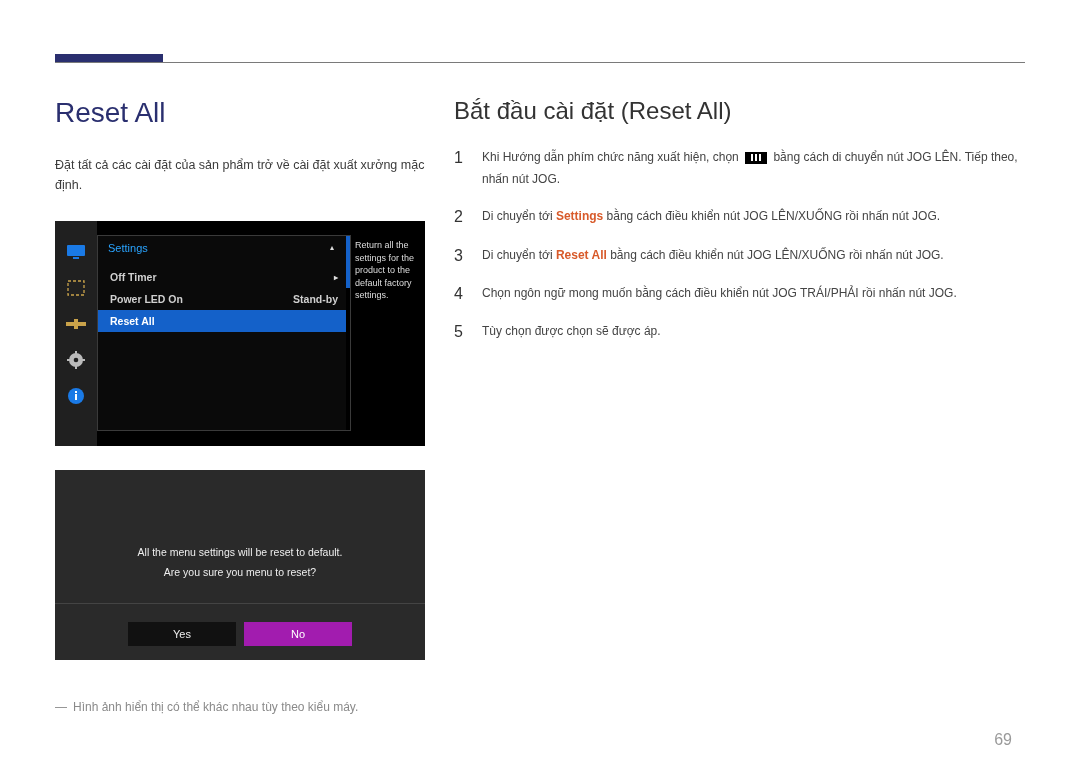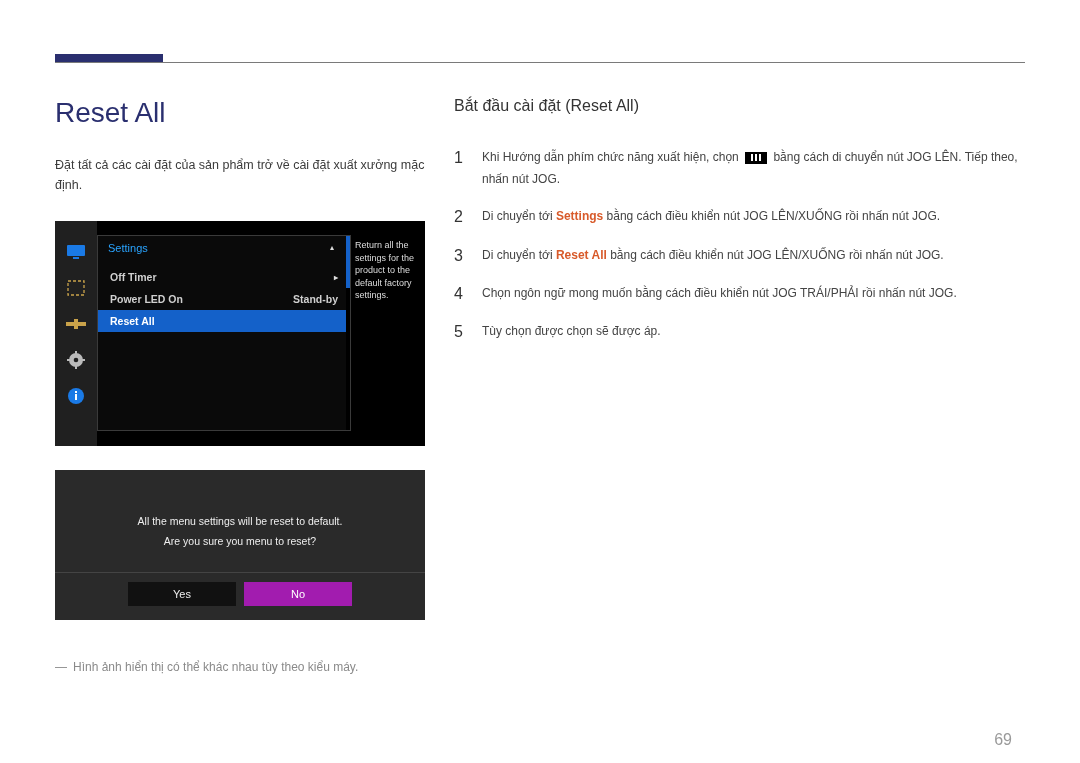--- a/index.html
+++ b/index.html
@@ -57,39 +57,39 @@
     position: absolute; right: 6px; top: 14px; width: 66px;
     color: #ddd; font-size: 9px; line-height: 1.4; padding: 4px 2px;
   }
   .osd-scroll {
     position: absolute; right: 0; top: 0; width: 4px; height: 100%; background: #000;
   }
   .osd-scroll-thumb { position: absolute; top: 0; width: 4px; height: 52px; background: #1461c9; }
 
   
   .osd2 {
-    margin-top: 24px; width: 370px; height: 150px; background: #2a2a2a;
+    margin-top: 24px; width: 370px; height: 190px; background: #2a2a2a;
     display: flex; flex-direction: column; align-items: center; justify-content: flex-end;
     font-size: 11px; color: #eee; padding-bottom: 14px;
   }
   .osd2-text { text-align: center; line-height: 1.9; font-size: 10.5px; margin-bottom: 20px; margin-top: 28px; }
   .osd2-hr { width: 100%; border-top: 1px solid #444; }
-  .osd2-buttons { display: flex; gap: 8px; margin-top: 9px; }
+  .osd2-buttons { display: flex; gap: 8px; margin-top: 18px; }
   .osd2-btn {
     width: 108px; height: 24px; display: flex; align-items: center; justify-content: center;
     font-size: 11px;
   }
   .osd2-yes { background: #111; color: #eee; }
   .osd2-no  { background: #a21caf; color: #fff; }
 
   .footnote { margin-top: 40px; font-size: 12px; color: #8a8a8a; }
   .footnote .dash { margin-right: 6px; }
 
   
-  .title-right { font-size: 16px; color: #333; margin-bottom: 32px; }
+  .title-right { font-size: 24px; color: #333; margin-bottom: 22px; }
   .steps { display: flex; flex-direction: column; gap: 16px; }
   .step { display: flex; gap: 14px; align-items: flex-start; }
   .step-num { font-size: 16px; color: #333; width: 14px; flex: 0 0 14px; line-height: 1.4; }
   .step-text { font-size: 12px; line-height: 1.8; color: #444; flex: 1; }
   .step-text .hl { color: #d85a2a; font-weight: bold; }
   .inline-icon {
     display: inline-flex; width: 22px; height: 12px; vertical-align: middle;
     background: #000; position: relative; margin: 0 3px; align-items: center; justify-content: center;
   }
   .inline-icon .bar { width: 2px; height: 7px; background: #fff; margin: 0 1px; }

